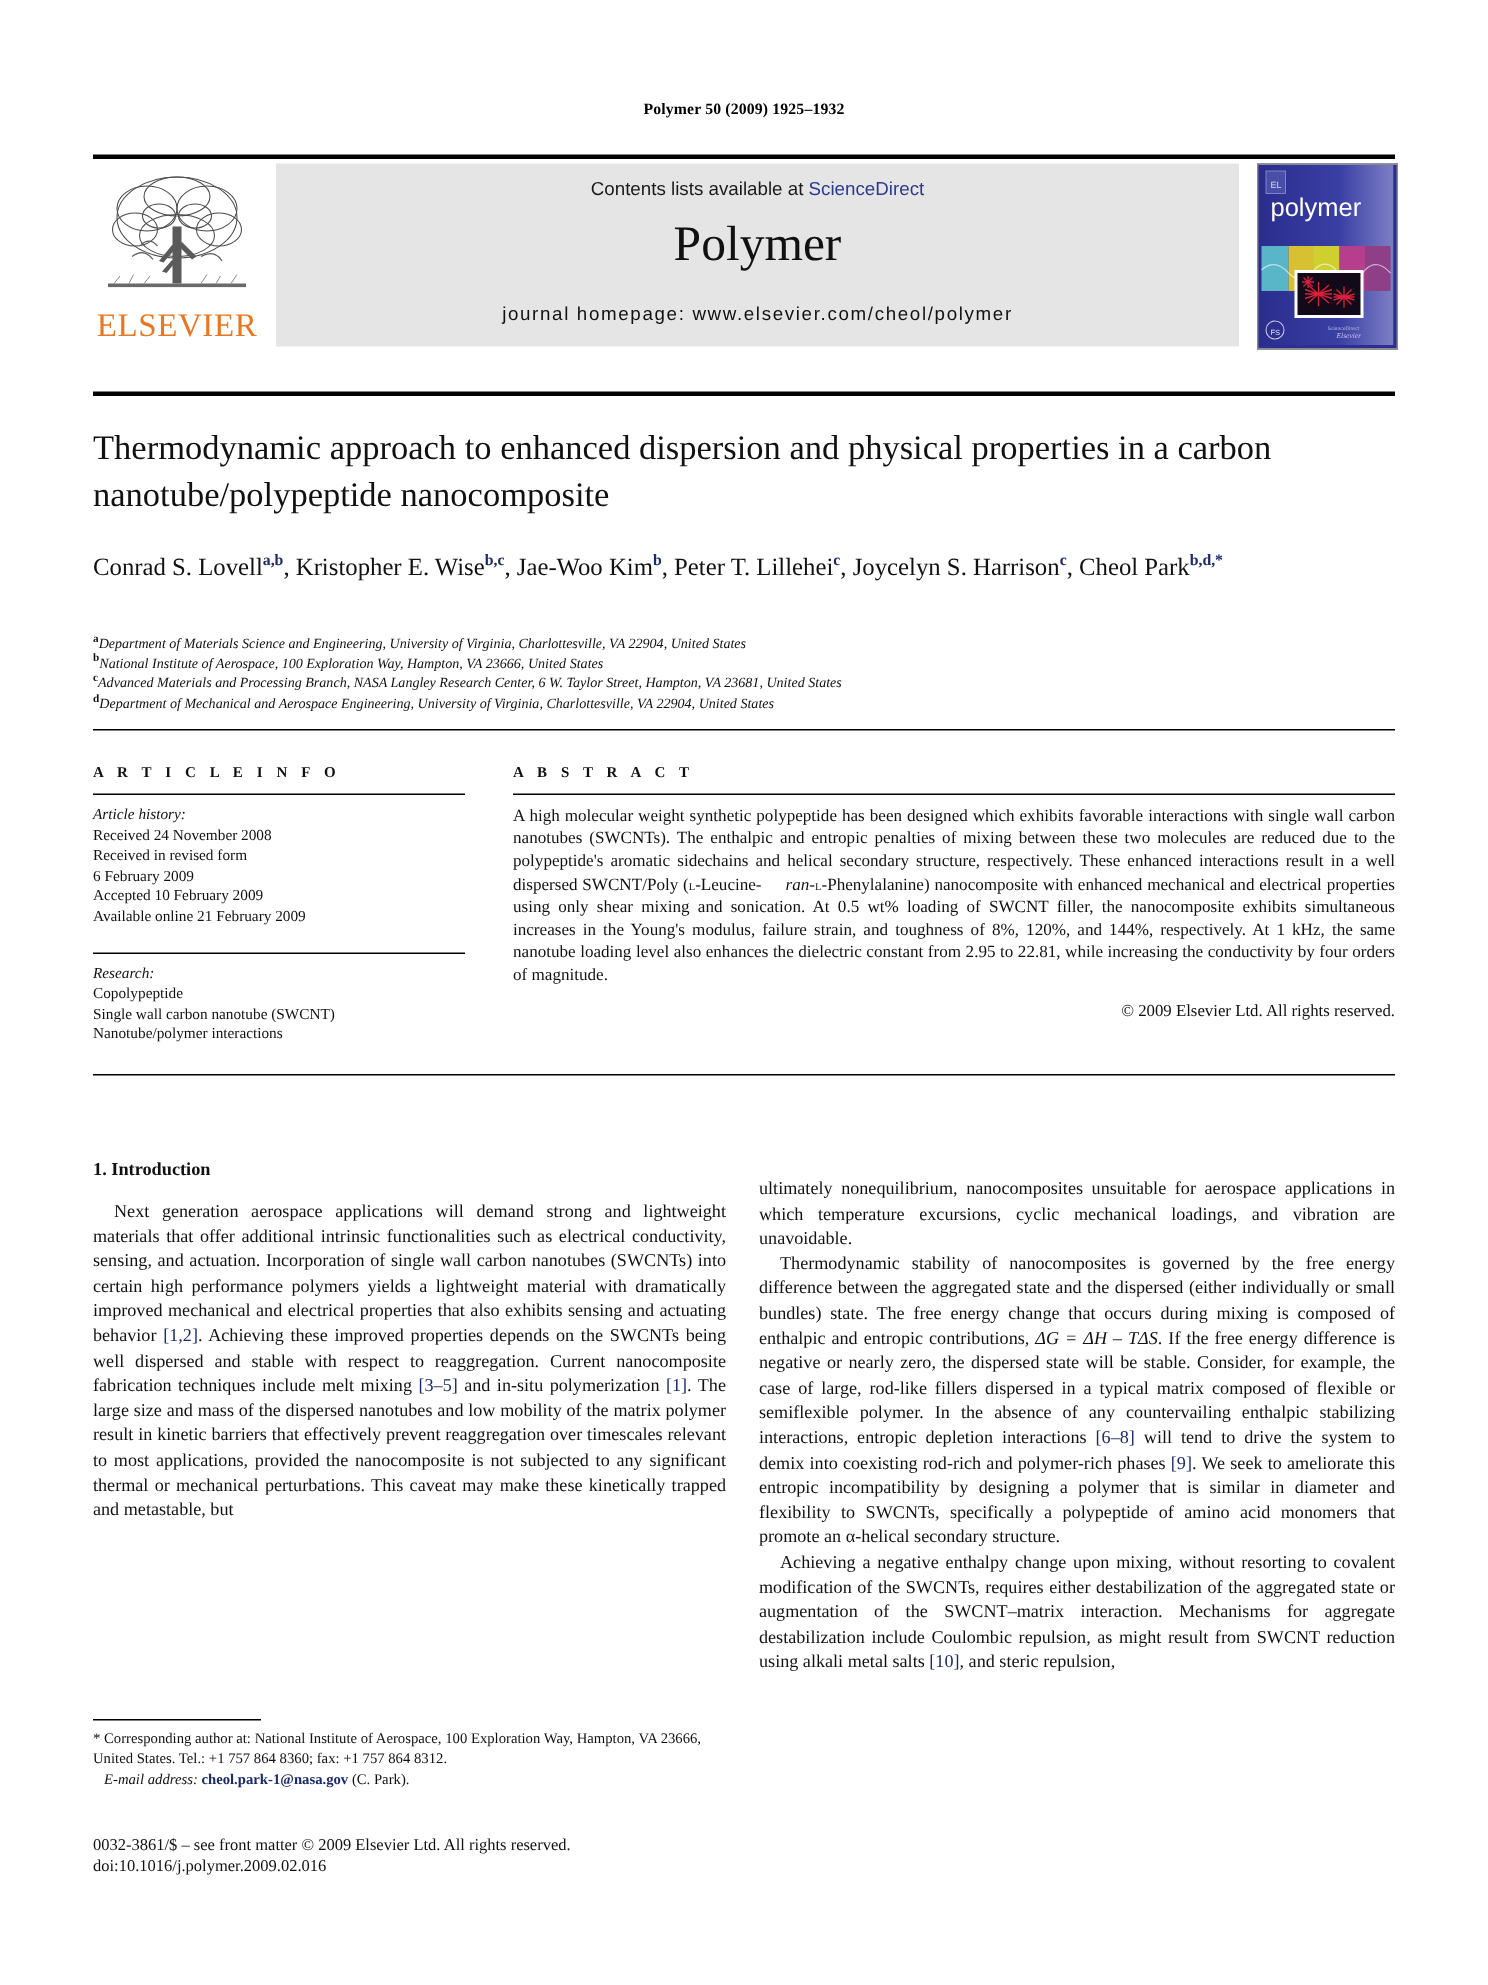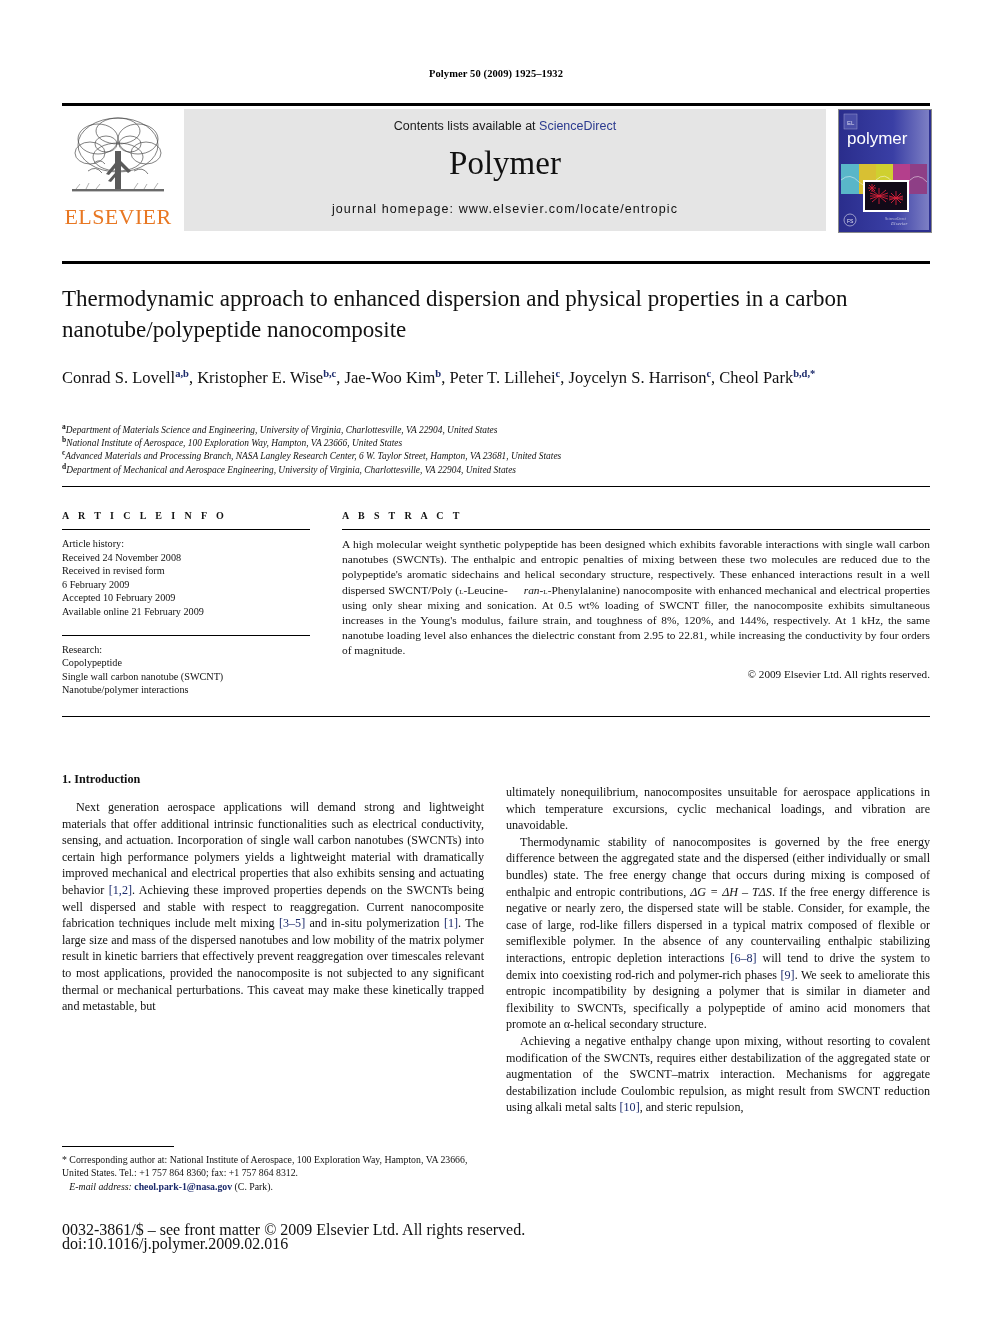--- a/index.html
+++ b/index.html
@@ -197,20 +197,21 @@
     height: 1px;
     background: #000;
     margin: 8px 0 7px 0;
   }
   .info-body {
     font-size: 10.2px;
     line-height: 13.6px;
     color: #111;
   }
   .info-body .lbl {
+    font-style: italic;
   }
   .abs-body {
     font-size: 11.4px;
     line-height: 15.2px;
     text-align: justify;
     color: #111;
   }
   .abs-body .sc {
     font-variant: small-caps;
     font-size: 10.4px;
@@ -284,21 +285,21 @@
   .footnote .star { letter-spacing: 0; }
   .footnote .email-label { font-style: italic; }
   .footnote .email {
     color: #1b2a6b;
     font-weight: bold;
   }
   .imprint {
     position: absolute;
     left: 62px; top: 1223px;
     width: 470px;
-    font-size: 16px;
+    font-size: 11px;
     line-height: 14.4px;
     color: #111;
   }
 </style>
 </head>
 <body>
 
 <div class="page">
 
   <div class="running-head">Polymer 50 (2009) 1925–1932</div>
@@ -341,21 +342,21 @@
               <path d="M86 78 l4 -6"></path>
           </g>
         </svg>
       </div>
       <div class="elsevier-word">ELSEVIER</div>
     </div>
 
     <div class="contents-band">
       <div class="contents-line"><span>Contents lists available at </span><a class="sciencedirect-link">ScienceDirect</a></div>
       <div class="journal-title">Polymer</div>
-      <div class="journal-homepage">journal homepage: www.elsevier.com/locate/entropic</div>
+      <div class="journal-homepage">journal homepage: www.elsevier.com/cheol/polymer</div>
     </div>
 
     <div class="cover-thumb">
       <svg width="90" height="120" viewBox="0 0 90 120" xmlns="http://www.w3.org/2000/svg">
         <defs>
           <linearGradient id="cg" x1="0" y1="0" x2="1" y2="0">
             <stop offset="0%" stop-color="#2a2d8c"></stop>
             <stop offset="60%" stop-color="#3a3fa5"></stop>
             <stop offset="100%" stop-color="#7d7fc4"></stop>
           </linearGradient>

